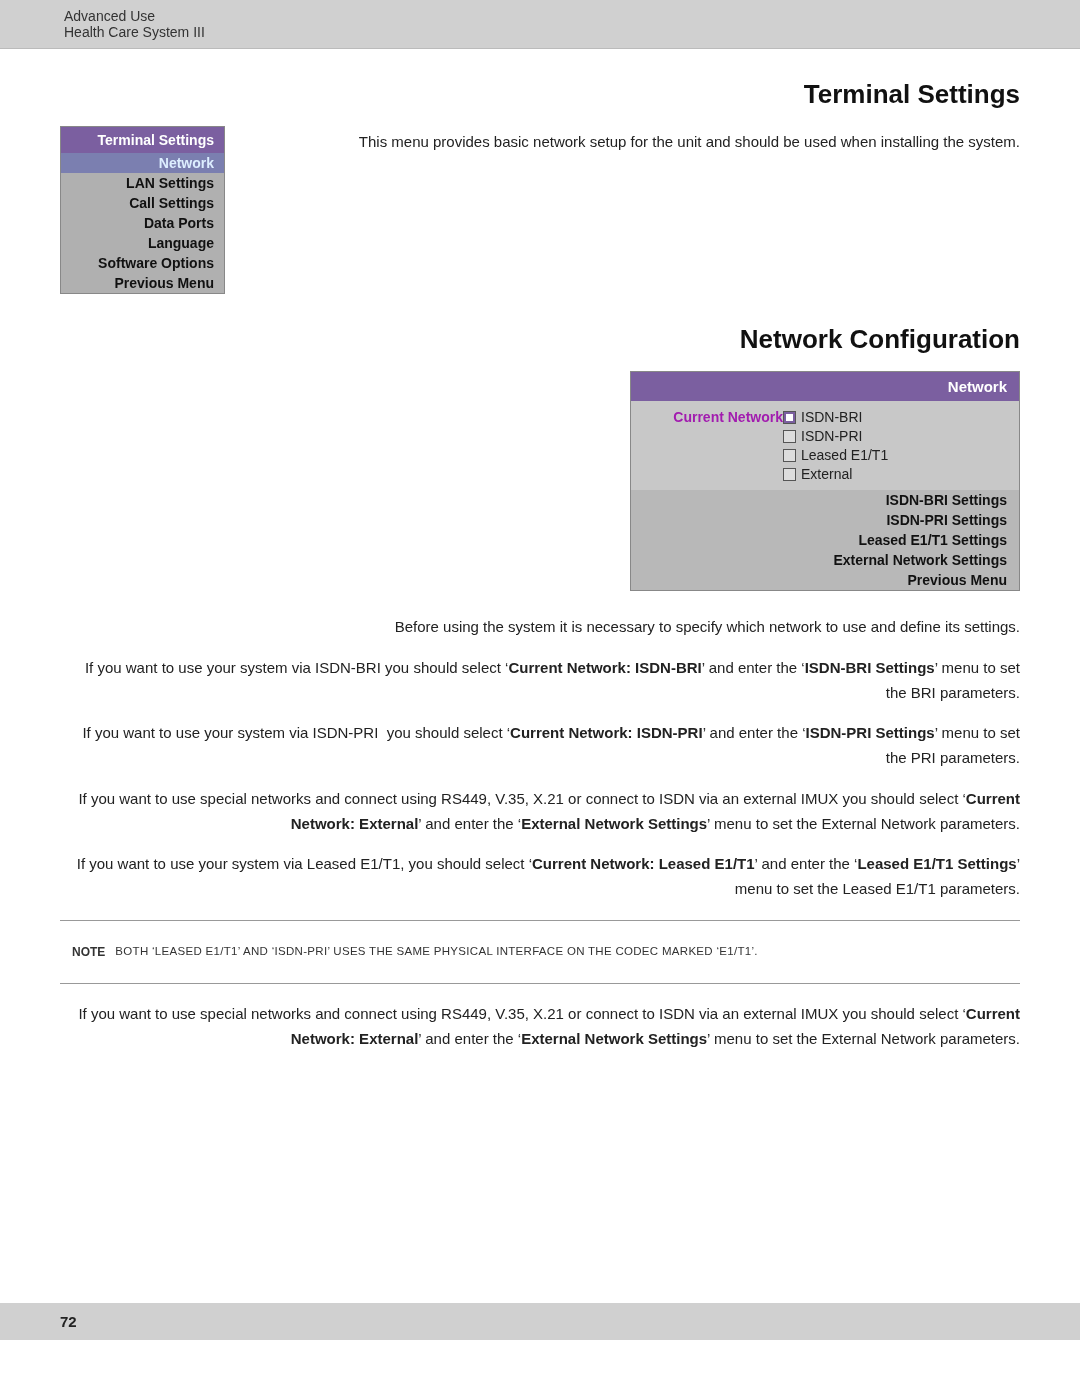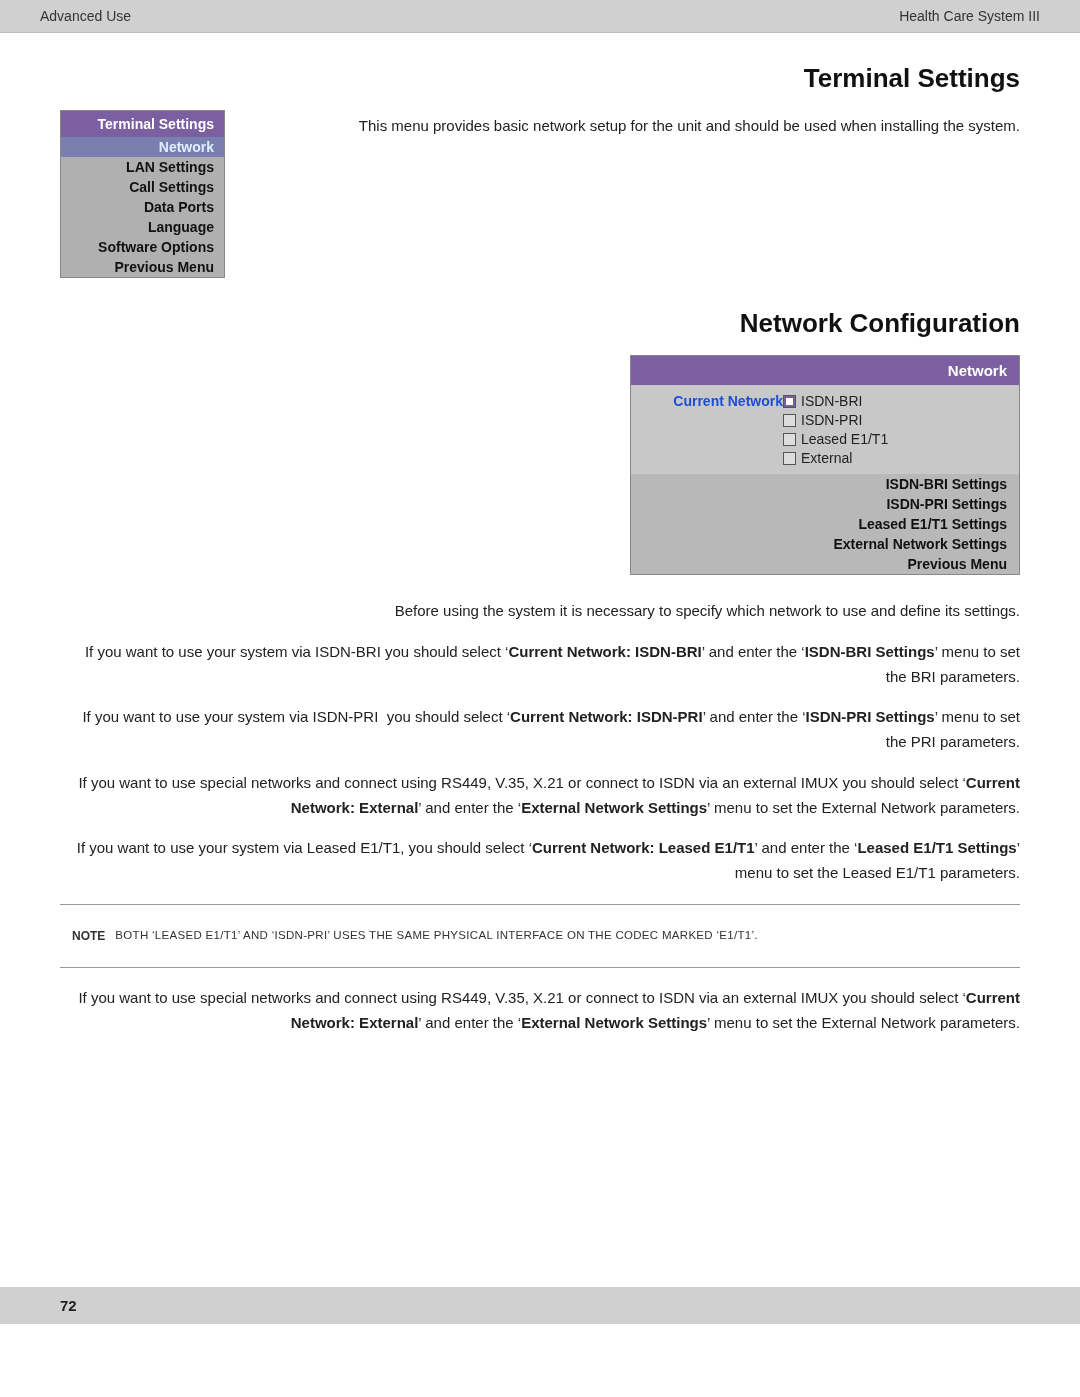--- a/index.html
+++ b/index.html
@@ -10,22 +10,23 @@
       color: #222;
       width: 1080px;
       min-height: 1397px;
     }
 
     
     .header-bar {
       background: #d0d0d0;
       display: flex;
       justify-content: space-between;
-      padding: 8px 40px;
+      padding: 8px 64px;
       border-bottom: 1px solid #bbb;
+      flex-direction: column;
     }
     .header-bar span {
       font-size: 14px;
       color: #333;
     }
 
     
     .content {
       padding: 30px 60px 40px 60px;
       text-align: right;
@@ -99,21 +100,21 @@
     }
     .network-menu-box .current-network-row {
       display: flex;
       align-items: flex-start;
       padding: 8px 12px;
       background: #c8c8c8;
     }
     .network-menu-box .current-network-label {
       font-size: 14px;
       font-weight: bold;
-      color: #1d4ed8;
+      color: #a21caf;
       min-width: 140px;
     }
     .network-menu-box .radio-group {
       display: flex;
       flex-direction: column;
       gap: 3px;
     }
     .radio-item {
       display: flex;
       align-items: center;
@@ -190,21 +191,21 @@
 
     
     .footer-bar {
       background: #d0d0d0;
       padding: 10px 60px;
       font-size: 15px;
       font-weight: bold;
       color: #222;
       margin-top: auto;
       position: relative;
-      bottom: 16px;
+      bottom: 0;
     }
 
     .page-content-wrapper {
       min-height: 1340px;
       display: flex;
       flex-direction: column;
     }
     .main-content {
       flex: 1;
     }

